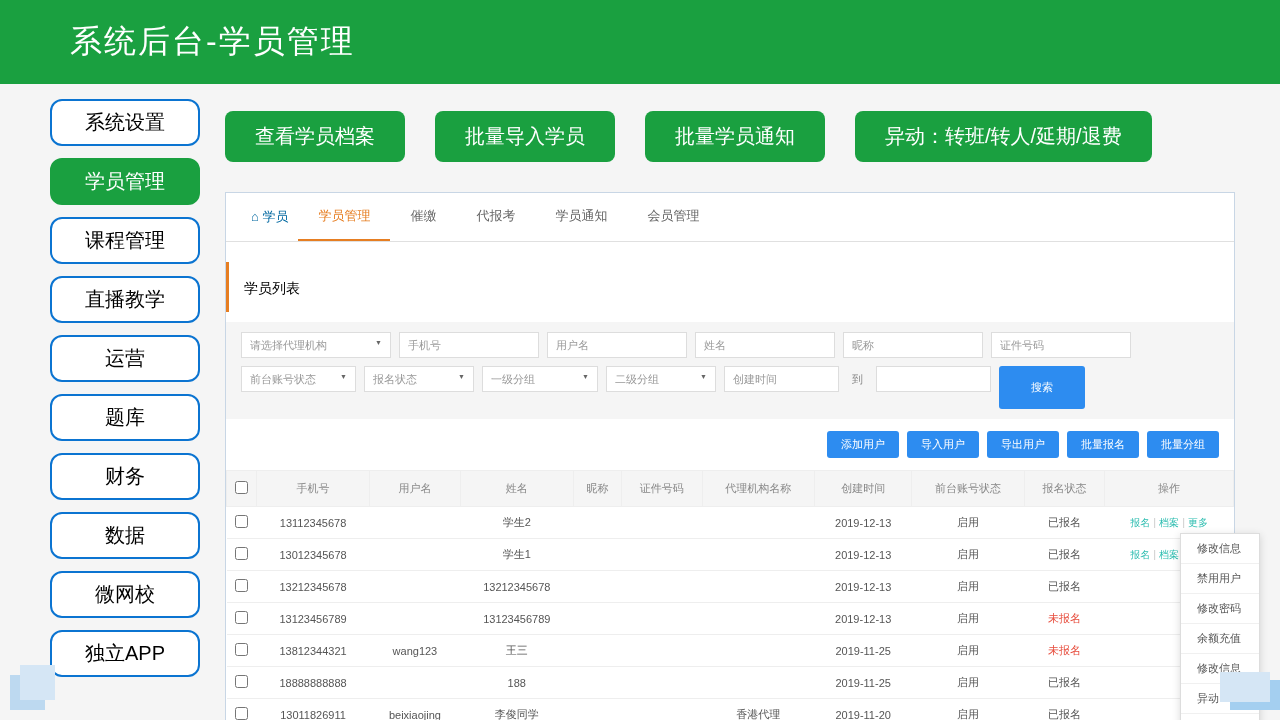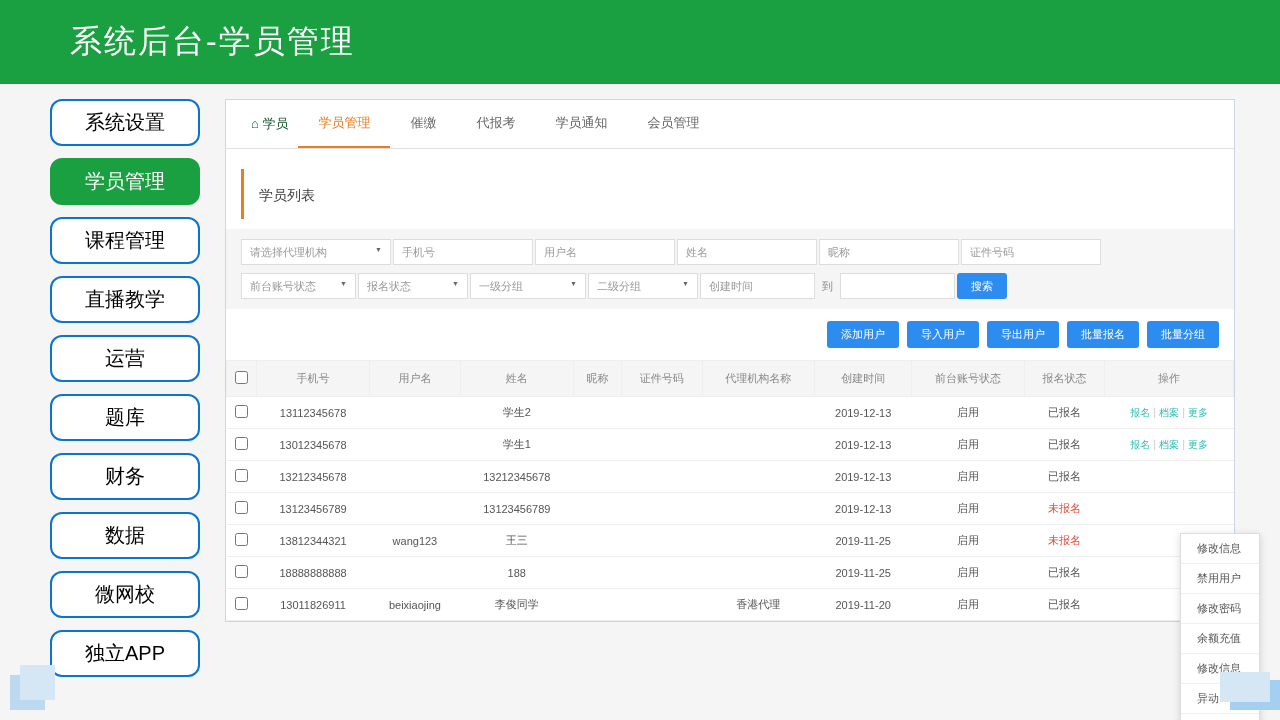--- a/index.html
+++ b/index.html
@@ -14,32 +14,32 @@
     .sidebar-item.active { background: #1aa040; color: #fff; border-color: #1aa040; }
     
     .main { flex: 1; margin-left: 25px; }
     
     .action-buttons { display: flex; gap: 30px; margin-bottom: 30px; margin-top: 12px; }
     .action-btn { background: #1aa040; color: #fff; padding: 12px 30px; border-radius: 8px; font-size: 20px; cursor: pointer; }
     
     .panel { border: 1px solid #c8d6e5; background: #fff; width: 1010px; }
     
     .panel-tabs { display: flex; align-items: center; border-bottom: 1px solid #e0e0e0; padding: 0 15px; }
-    .panel-tab-home { color: #14532d; font-size: 13px; padding: 14px 10px; }
+    .panel-tab-home { color: #0369a1; font-size: 13px; padding: 14px 10px; }
     .panel-tab { color: #666; padding: 14px 20px; font-size: 13px; cursor: pointer; }
     .panel-tab.active { color: #e67e22; border-bottom: 2px solid #e67e22; }
     
-    .list-title { padding: 18px 15px 14px; font-size: 14px; color: #404040; border-left: 3px solid #e67e22; margin-left: 15px; margin-top: 20px; margin-bottom: 10px; }
+    .list-title { padding: 18px 15px 14px; font-size: 14px; color: #000000; border-left: 3px solid #e67e22; margin-top: 20px; margin-bottom: 10px; }
     
     .filter-bar { background: #f5f5f5; padding: 10px 15px; }
-    .filter-row { display: flex; gap: 2px; margin-bottom: 8px; }
+    .filter-row { display: flex; gap: 8px; margin-bottom: 8px; }
     .filter-row:last-child { margin-bottom: 0; }
     .filter-input, .filter-select { border: 1px solid #ddd; background: #fff; padding: 5px 8px; font-size: 11px; color: #999; height: 26px; position: relative; }
     .filter-select::after { content: '▼'; position: absolute; right: 8px; top: 6px; font-size: 7px; color: #666; }
-    .search-btn { background: #2d8cf0; color: #fff; border: none; padding: 5px 14px; font-size: 11px; border-radius: 3px; cursor: pointer; height: 26px; }
+    .search-btn { background: #2d8cf0; color: #fff; border: none; padding: 5px 32px; font-size: 11px; border-radius: 3px; cursor: pointer; height: 43px; }
     .filter-label { font-size: 11px; color: #888; line-height: 26px; padding: 0 5px; }
     
     .bulk-actions { display: flex; justify-content: flex-end; gap: 8px; padding: 12px 15px; }
     .bulk-btn { background: #2d8cf0; color: #fff; border: none; padding: 6px 14px; font-size: 11px; border-radius: 3px; cursor: pointer; }
     
     table { width: 100%; border-collapse: collapse; font-size: 11px; }
     th { background: #f5f5f5; color: #888; padding: 10px 5px; text-align: center; font-weight: normal; border: 1px solid #eee; }
     td { padding: 8px 5px; text-align: center; color: #555; border-bottom: 1px solid #eee; }
     .status-no { color: #e74c3c; }
     .action-link { color: #2dbdb0; cursor: pointer; font-size: 10px; }
@@ -68,20 +68,26 @@
       <div class="sidebar-item">直播教学</div>
       <div class="sidebar-item">运营</div>
       <div class="sidebar-item">题库</div>
       <div class="sidebar-item">财务</div>
       <div class="sidebar-item">数据</div>
       <div class="sidebar-item">微网校</div>
       <div class="sidebar-item">独立APP</div>
     </div>
 
   <div class="main">
+    <div class="action-buttons" id="action-buttons">
+        <div class="action-btn">查看学员档案</div>
+        <div class="action-btn">批量导入学员</div>
+        <div class="action-btn">批量学员通知</div>
+        <div class="action-btn">异动：转班/转人/延期/退费</div>
+      </div>
 
     <div class="panel">
       <div class="panel-tabs">
         <div class="panel-tab-home">
           <span>⌂</span>
           <span>学员</span>
         </div>
         <div id="panel-tabs-container" style="display:flex">
             <div class="panel-tab active">学员管理</div>
             <div class="panel-tab">催缴</div>

